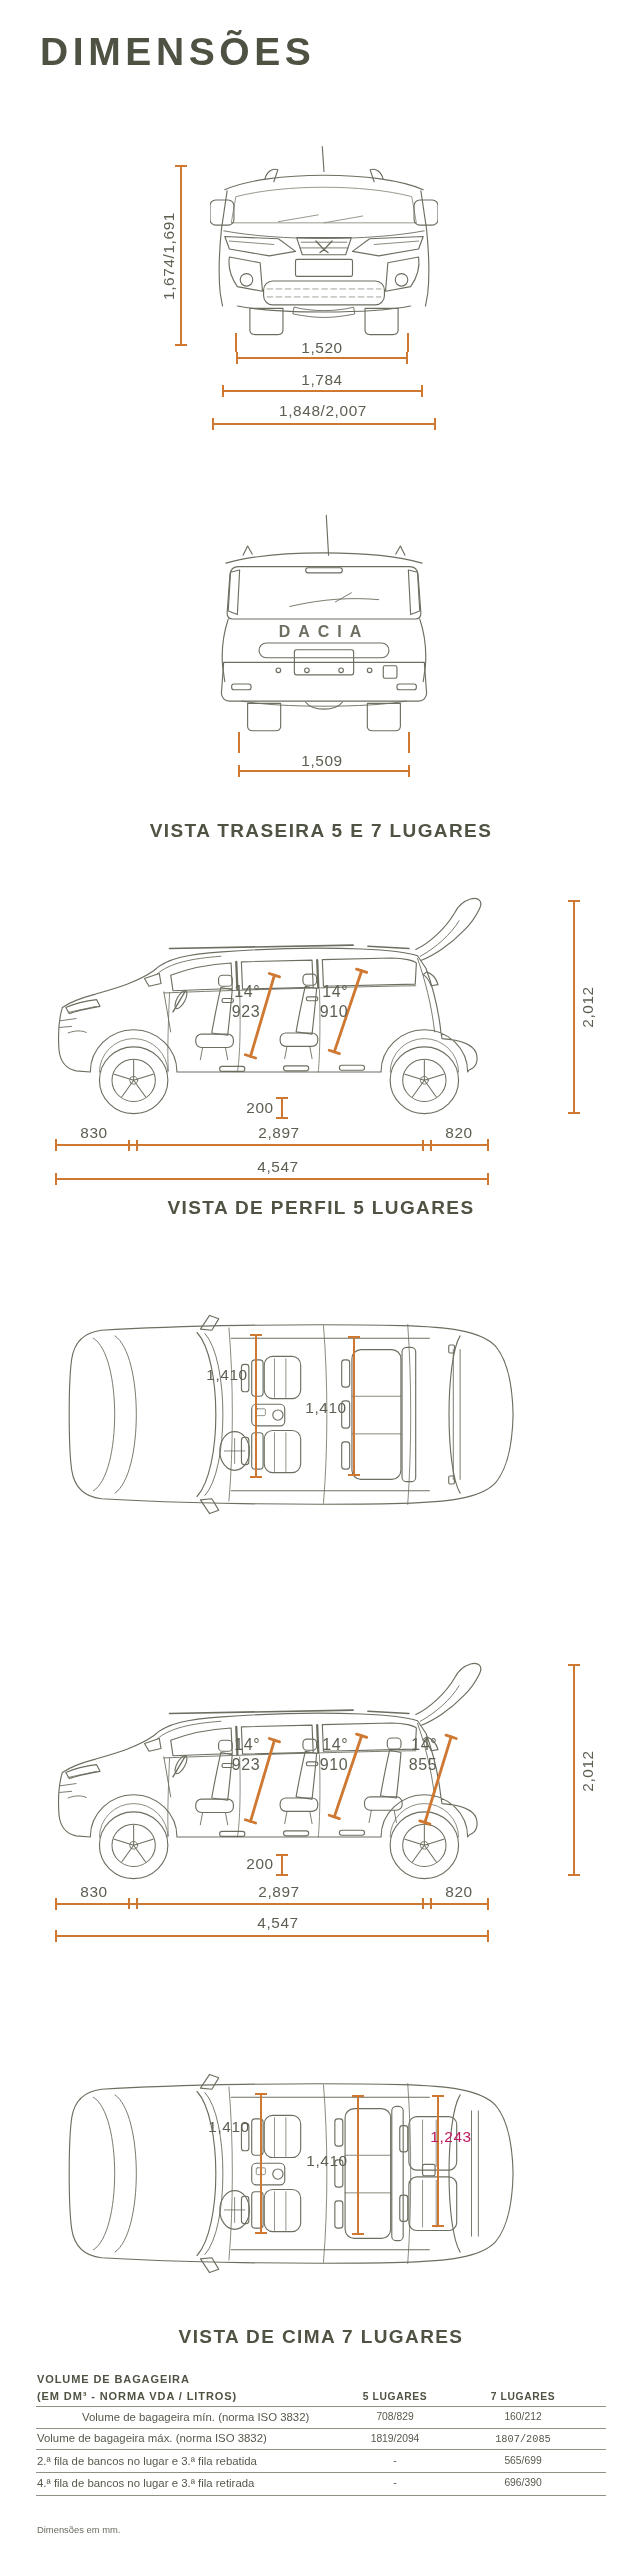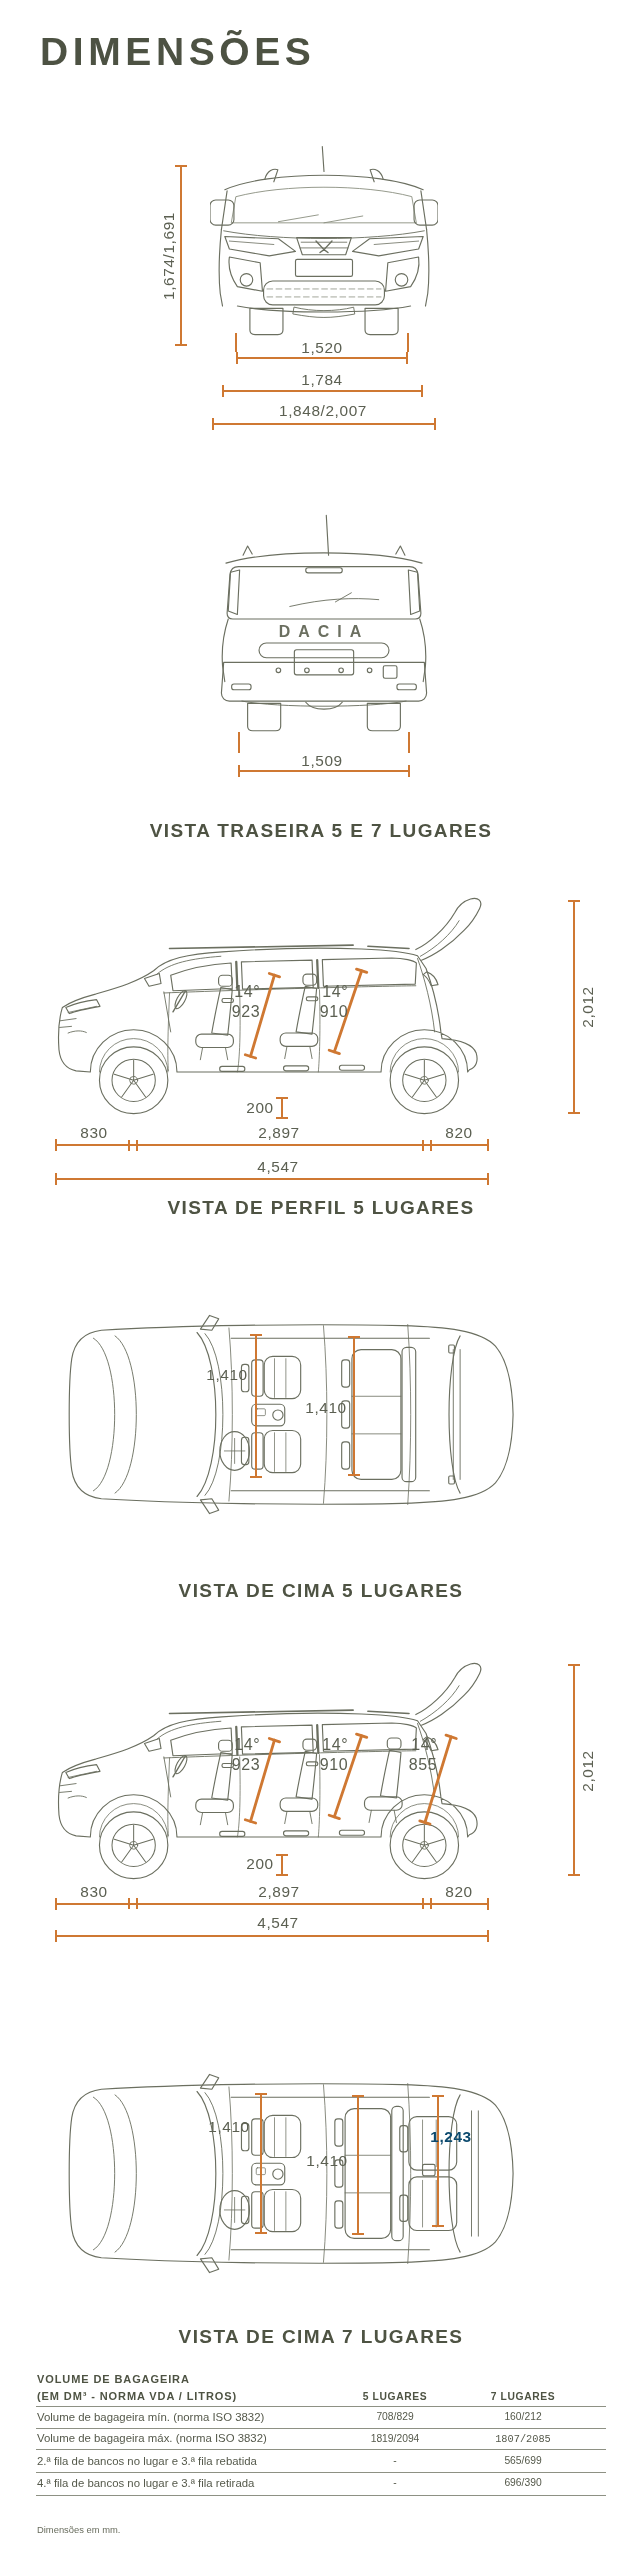--- a/index.html
+++ b/index.html
@@ -5,21 +5,21 @@
   html,body{margin:0;padding:0;background:#ffffff;}
   #page{position:relative;width:642px;height:2576px;background:#ffffff;overflow:hidden;
         font-family:"Liberation Sans",sans-serif;}
   .title{position:absolute;left:40px;top:30px;font-size:39px;font-weight:800;
          letter-spacing:4.6px;color:#4d5243;white-space:nowrap;}
   .caption{position:absolute;left:0;width:642px;text-align:center;font-size:19px;
            font-weight:bold;letter-spacing:1.4px;color:#4e5343;white-space:nowrap;}
   .dim{position:absolute;font-size:15.4px;color:#5c6052;letter-spacing:0.6px;white-space:nowrap;
        transform:translate(-50%,-50%);}
   .dim.rot{transform:translate(-50%,-50%) rotate(-90deg);}
-  .dim.bold{font-weight:bold;color:#0c4a6e;}
+  .dim.bold{font-weight:normal;color:#be185d;}
   .seat-dim{position:absolute;transform:translateX(-50%);text-align:right;font-size:16px;
             line-height:20px;color:#5c6052;letter-spacing:0.6px;}
   .seat-dim span{display:block;}
   .hdim{position:absolute;height:2.3px;background:#cf7832;}
   .hdim::before,.hdim::after{content:"";position:absolute;width:2.3px;height:11.4px;top:-4.6px;background:#cf7832;}
   .hdim::before{left:0;} .hdim::after{right:0;}
   .vdim{position:absolute;width:2.3px;background:#cf7832;}
   .vdim::before,.vdim::after{content:"";position:absolute;height:2.3px;width:11.4px;left:-4.6px;background:#cf7832;}
   .vdim::before{top:0;} .vdim::after{bottom:0;}
   .tick{position:absolute;width:2.3px;background:#cf7832;}
@@ -246,21 +246,20 @@
       <path stroke-width="1.6" d="M690,66 L690,294 M702,66 L702,294"></path>
       <rect x="682" y="58" width="10" height="14" rx="2"></rect>
       <rect x="682" y="288" width="10" height="14" rx="2"></rect>
     </g>
   </svg>
 
   <div class="vdim" style="left:255px;top:1334px;height:144px;"></div>
   <div class="vdim" style="left:353px;top:1336px;height:140px;"></div>
   <div class="dim" style="left:227px;top:1375px;">1,410</div>
   <div class="dim" style="left:326px;top:1408px;">1,410</div>
-  <div class="caption" style="top:1580px;">VISTA DE CIMA 5 LUGARES</div>
 
   <svg style="left:51px;top:1659px" width="456" height="228" viewBox="0 0 800 410" preserveAspectRatio="none" fill="none" stroke="#6b6f60" stroke-width="2" stroke-linecap="round" stroke-linejoin="round">
     <path d="M20,204 C34,194 56,186 78,180 C118,168 152,158 180,138 C202,116 240,108 300,104 C380,98 480,96 545,99 C590,101 625,105 643,111 L658,134 C670,168 680,210 684,248 L686,260 C716,262 740,270 746,286 C750,300 746,312 734,316 L731,320 A76,76 0 0 0 579,320 L221,320 A76,76 0 0 0 69,320 L44,318 C26,314 16,300 14,280 C12,252 14,224 20,204 Z"></path>
     <path d="M640,100 C664,88 692,62 708,34 C714,22 723,13 736,9 C750,5 758,13 752,26 C745,41 736,54 725,65 C699,93 669,112 650,119"></path>
     <path stroke-width="1.6" d="M648,112 C676,96 702,72 716,48"></path>
     <path stroke-width="1.6" d="M643,116 C655,150 668,200 673,248"></path>
     <path stroke-width="3" d="M208,98 L530,92 M556,94 L628,98"></path>
     <path stroke-width="1.6" d="M186,144 C208,124 246,116 298,112"></path>
     <path d="M210,146 C246,132 282,126 316,124 L318,170 L214,174 Z"></path>
     <path d="M334,122 L458,119 L460,168 L336,171 Z"></path>
@@ -414,21 +413,21 @@
   <div class="dim" style="left:327px;top:2161px;">1,410</div>
   <div class="dim bold" style="left:451px;top:2137px;">1,243</div>
   <div class="caption" style="top:2326px;">VISTA DE CIMA 7 LUGARES</div>
 
   <div class="t-head" style="left:37px;top:2373px;">VOLUME DE BAGAGEIRA</div>
   <div class="t-head" style="left:37px;top:2390px;">(EM DM³ - NORMA VDA / LITROS)</div>
   <div class="t-col" style="left:395px;top:2391px;">5 LUGARES</div>
   <div class="t-col" style="left:523px;top:2391px;">7 LUGARES</div>
 
   <div class="rule" style="top:2406px;"></div>
-  <div class="t-label" style="top:2411px;">Volume de bagageira mín. (norma ISO 3832)</div>
+  <div class="t-label" style="top:2411px;margin-left:45px;">Volume de bagageira mín. (norma ISO 3832)</div>
   <div class="t-val" style="left:395px;top:2411px;">708/829</div>
   <div class="t-val" style="left:523px;top:2411px;">160/212</div>
 
   <div class="rule" style="top:2428px;"></div>
   <div class="t-label" style="top:2432px;">Volume de bagageira máx. (norma ISO 3832)</div>
   <div class="t-val" style="left:395px;top:2433px;">1819/2094</div>
   <div class="t-val" style="left:523px;top:2433px;font-family:Liberation Mono, monospace;">1807/2085</div>
 
   <div class="rule" style="top:2449px;"></div>
   <div class="t-label" style="top:2455px;">2.ª fila de bancos no lugar e 3.ª fila rebatida</div>

